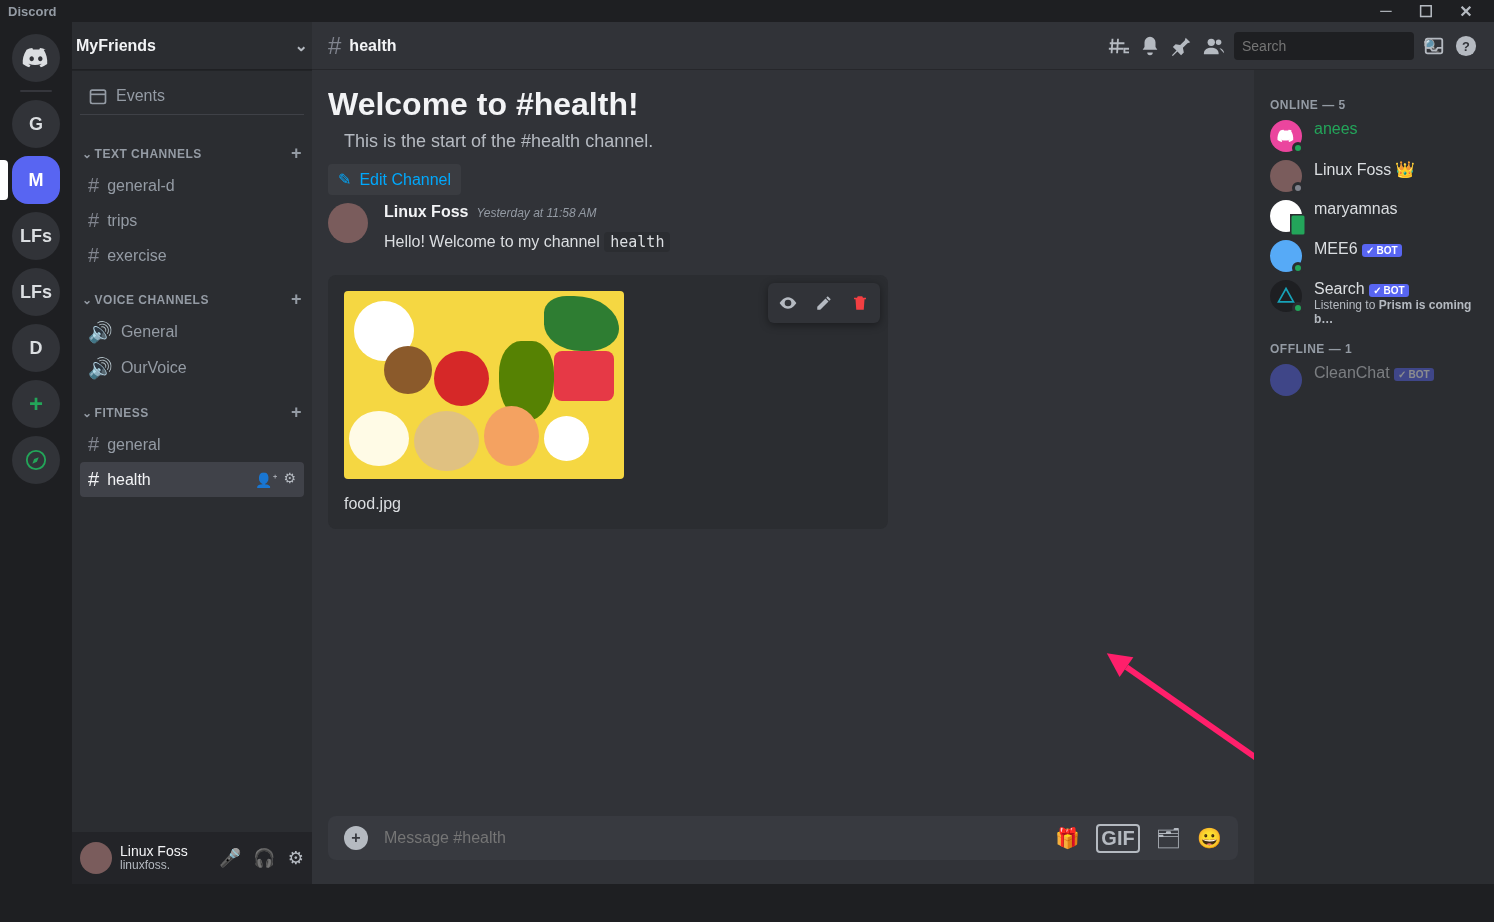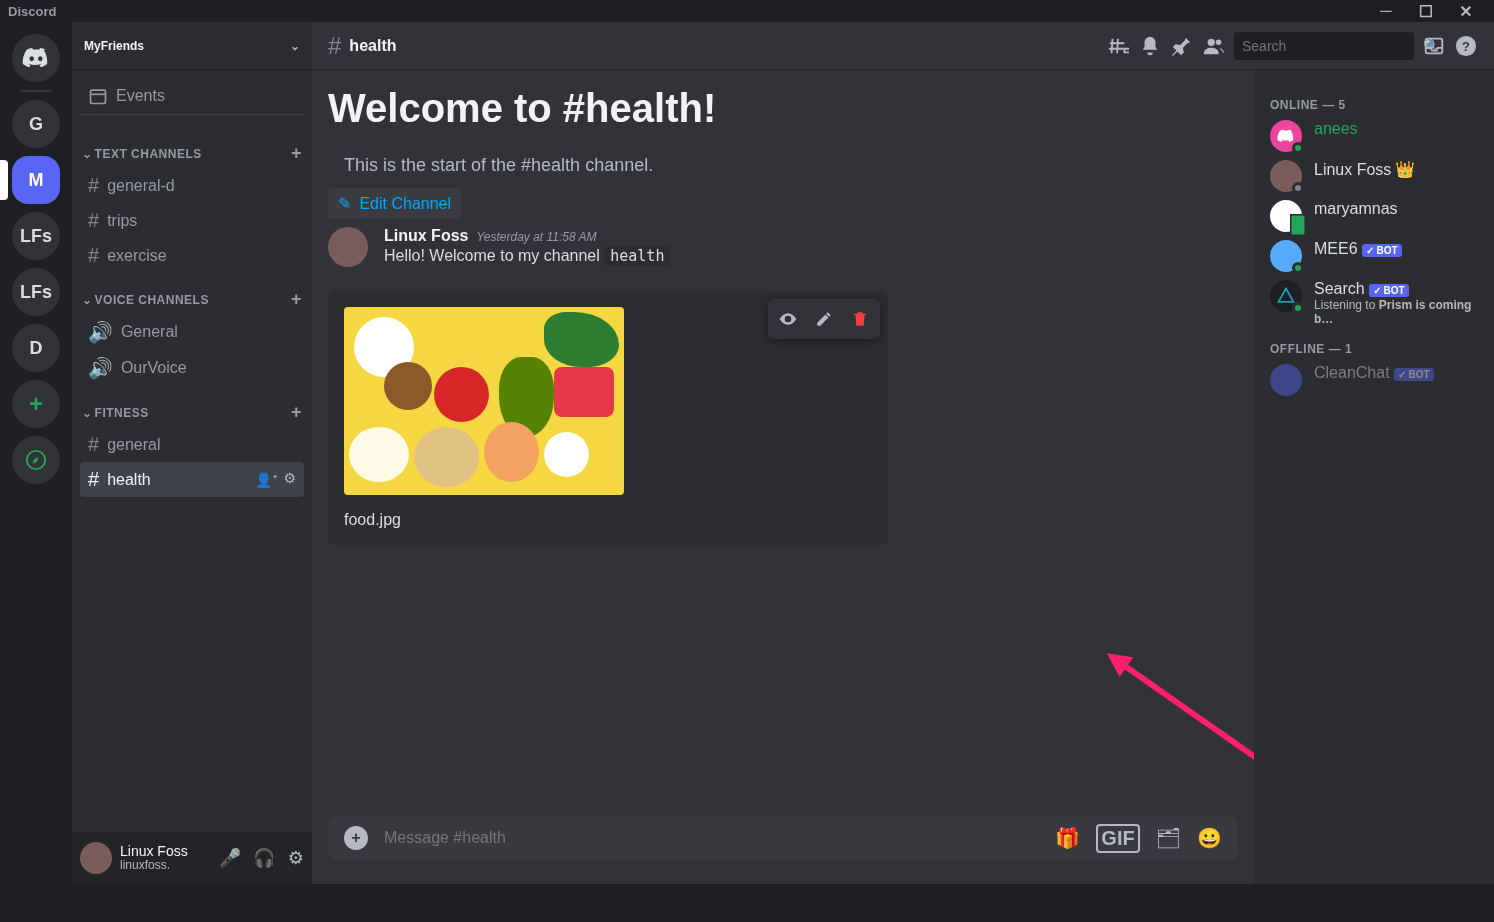--- a/index.html
+++ b/index.html
@@ -13,21 +13,21 @@
 .guild.discord { background: #313338; }
 .guild.discord svg { width: 28px; height: 20px; fill: #dbdee1; }
 .guild.selected { border-radius: 16px; background: #5865f2; color: #fff; }
 .guild-sep { width: 32px; height: 2px; background: #35363c; border-radius: 1px; }
 .guild.add { color: #23a559; font-size: 24px; }
 .guild.explore { background: #313338; }
 .guild.explore svg { width:22px; height:22px; fill:#23a559; }
 .pill { position: absolute; left: 0; width: 8px; height: 40px; background: #fff; border-radius: 0 4px 4px 0; margin-top:4px;}
 .guild-wrap{width:72px;display:flex;justify-content:center;position:relative;}
 .channels { width: 240px; background: #2b2d31; display: flex; flex-direction: column; }
-.server-header { height: 48px; display: flex; align-items: center; justify-content: space-between; padding: 0 12px; font-weight: 700; font-size: 12px; color: #f2f3f5; box-shadow: 0 1px 0 rgba(0,0,0,.2); cursor: pointer; border-bottom:1px solid #1f2023;}
+.server-header { height: 48px; display: flex; align-items: center; justify-content: space-between; padding: 0 4px; font-weight: 700; font-size: 16px; color: #f2f3f5; box-shadow: 0 1px 0 rgba(0,0,0,.2); cursor: pointer; border-bottom:1px solid #1f2023;}
 .server-header .chevron { color: #b5bac1; }
 .chan-scroll { flex: 1; overflow-y: auto; padding: 8px 8px 0 8px; }
 .events-row { display: flex; align-items: center; gap: 8px; padding: 8px 8px; color: #949ba4; font-size: 16px; cursor: pointer; border-bottom:1px solid #3f4147; margin-bottom:12px;}
 .cat-row { display: flex; align-items: center; justify-content: space-between; padding: 16px 2px 4px 2px; color: #949ba4; font-size: 12px; font-weight: 700; letter-spacing: .5px; cursor: pointer; }
 .cat-row .lab{display:flex;align-items:center;gap:2px;}
 .cat-row .add { font-size: 18px; color: #949ba4; }
 .chan { display: flex; align-items: center; gap: 8px; padding: 6px 8px; border-radius: 4px; color: #949ba4; font-size: 16px; cursor: pointer; }
 .chan .hash, .chan .speaker { color: #80848e; font-size:20px;}
 .chan.selected { background: #404249; color: #f2f3f5; }
 .chan.selected .hash{color:#f2f3f5;}
@@ -40,33 +40,33 @@
 .main { flex: 1; background: #313338; display: flex; flex-direction: column; position:relative;}
 .chat-header { height: 48px; display: flex; align-items: center; padding: 0 16px; border-bottom: 1px solid #26272b; gap: 8px; }
 .chat-header .hash { color: #80848e; font-size: 24px; }
 .chat-header .title { color: #f2f3f5; font-weight: 600; font-size:16px;}
 .chat-header .spacer { flex: 1; }
 .hicon { color: #b5bac1; width: 24px; height: 24px; cursor: pointer; display:flex;align-items:center;justify-content:center;font-size:20px;}
 .search { background: #1e1f22; border-radius: 4px; height: 28px; width: 180px; display: flex; align-items: center; padding: 0 8px; color: #949ba4; font-size: 14px; }
 .search input{background:transparent;border:none;outline:none;color:#dbdee1;flex:1;font-size:14px;}
 .chat-body { display: flex; flex: 1; min-height:0;}
 .messages { flex: 1; padding: 16px 16px 0 16px; overflow-y: auto; position:relative;}
-.welcome h1 { color: #f2f3f5; font-size: 40px; font-weight: 800; margin-bottom: 24px; }
+.welcome h1 { color: #f2f3f5; font-size: 32px; font-weight: 800; margin-bottom: 8px; }
 .welcome p { color: #b5bac1; font-size: 18px; margin-bottom: 12px; margin-left: 16px; }
 .edit-chan { display: inline-flex; align-items: center; gap: 8px; background: #3a3c41; padding: 6px 10px; border-radius: 4px; color: #00a8fc; font-size: 16px; cursor: pointer; }
 .divider { display: flex; align-items: center; margin: 24px 0 8px 0; }
 .divider .line { flex: 1; height: 1px; background: #3f4147; }
 .divider .label { padding: 0 8px; color: #949ba4; font-size: 12px; font-weight:700;}
 .msg { display: flex; gap: 16px; margin-top: 8px; }
 .msg .av { width: 40px; height: 40px; border-radius: 50%; background: #7a5c5c; flex-shrink:0;}
 .msg .body { flex: 1; }
 .msg .hdr { display: flex; align-items: baseline; gap: 8px; }
 .msg .author { color: #f2f3f5; font-weight: 600; }
 .msg .ts { color: #949ba4; font-size: 12px; font-style: italic; }
-.msg .text { color: #dbdee1; font-size: 16px; margin-top:2px;}
+.msg .text { color: #dbdee1; font-size: 16px; margin-top:12px;}
 .code { background: #2b2d31; padding: 1px 6px; border-radius: 4px; font-family: Consolas, monospace; font-size: 15px; }
 .upload-card { background: #2b2d31; border-radius: 8px; margin-top: 24px; padding: 16px; width: 560px; position:relative;}
 .upload-actions{position:absolute; right:8px; top:8px; background:#313338; border-radius:6px; display:flex; padding:4px; gap:4px; box-shadow:0 2px 8px rgba(0,0,0,.4);}
 .upload-actions .act{width:32px;height:32px;display:flex;align-items:center;justify-content:center;border-radius:4px;cursor:pointer;}
 .food-thumb{width:280px;height:188px;border-radius:4px; background:#f5d742; position:relative; overflow:hidden;}
 .food-thumb::before,.food-thumb::after{content:"";position:absolute;border-radius:50%;}
 .plate{position:absolute;border-radius:50%;}
 .upload-card .fname { margin-top: 16px; color: #dbdee1; font-size:16px;}
 .composer-wrap{padding:0 16px 24px 16px;}
 .composer { background: #383a40; border-radius: 8px; height: 44px; display: flex; align-items: center; padding: 0 16px; gap: 16px; margin-top:8px;}

